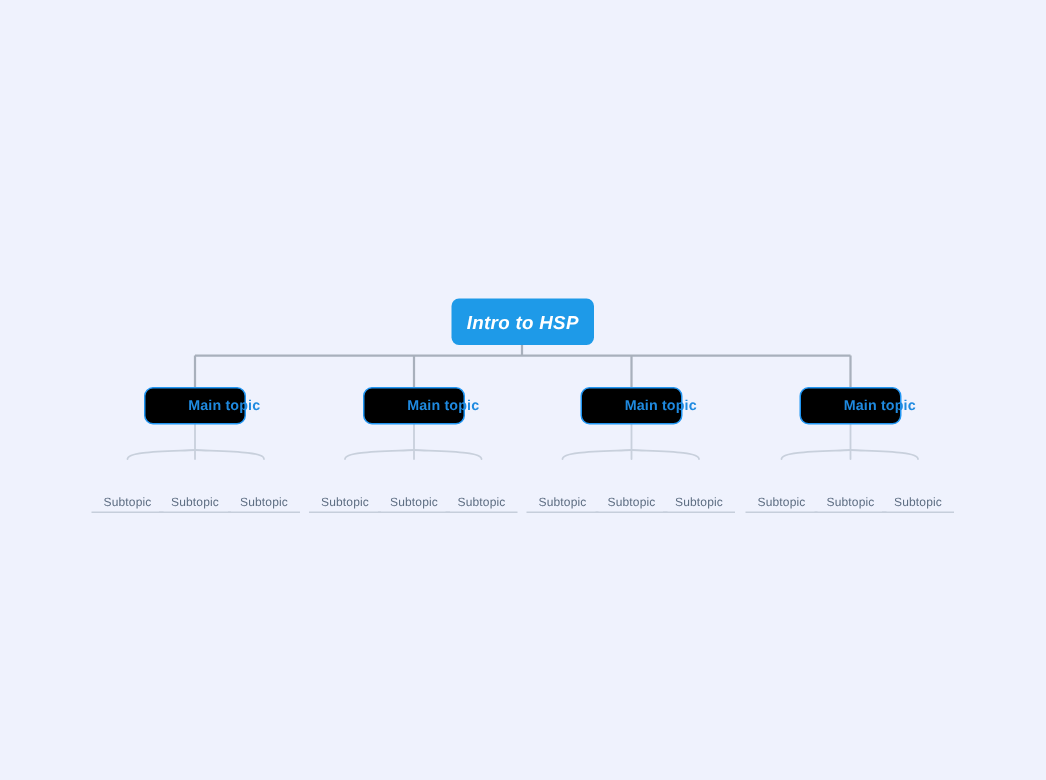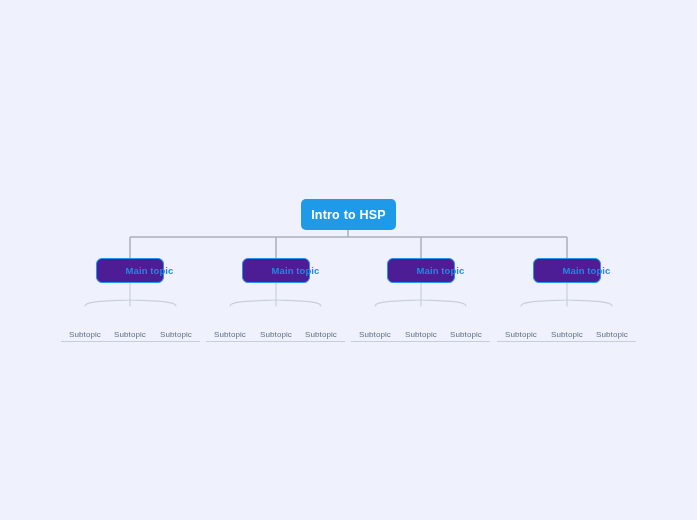--- a/index.html
+++ b/index.html
@@ -38,26 +38,27 @@
     left: 301px;
     top: 199px;
     width: 95px;
     height: 31px;
     background: #1e9ae8;
     color: #ffffff;
     font-size: 12.5px;
     font-weight: bold;
     border-radius: 5px;
     letter-spacing: 0.2px;
+    font-style: italic;
   }
   .main-node {
     top: 258px;
     width: 68px;
     height: 25px;
-    background: #4c1d95;
+    background: #000000;
     border: 1.6px solid #2196f3;
     border-radius: 6px;
     color: #1f8ae0;
     font-size: 9.5px;
     font-weight: bold;
     letter-spacing: 0.1px;
     padding-left: 39px;
   }
   .sub-node {
     top: 328px;

